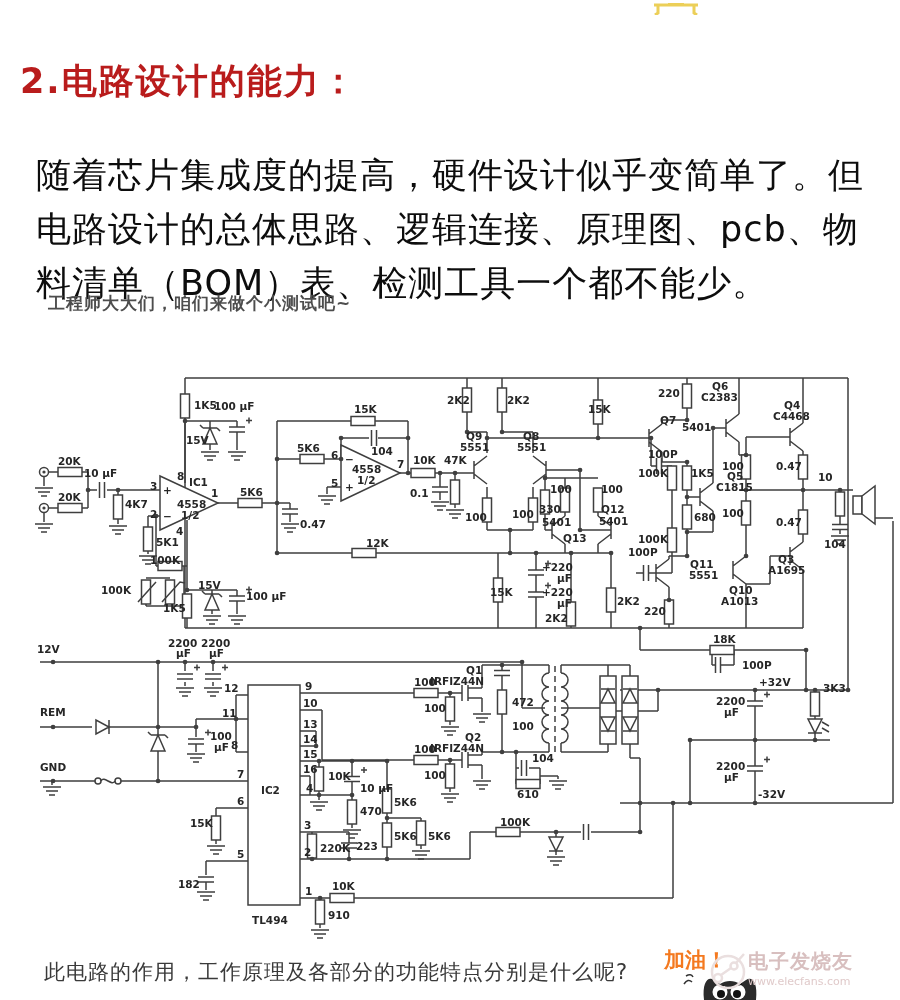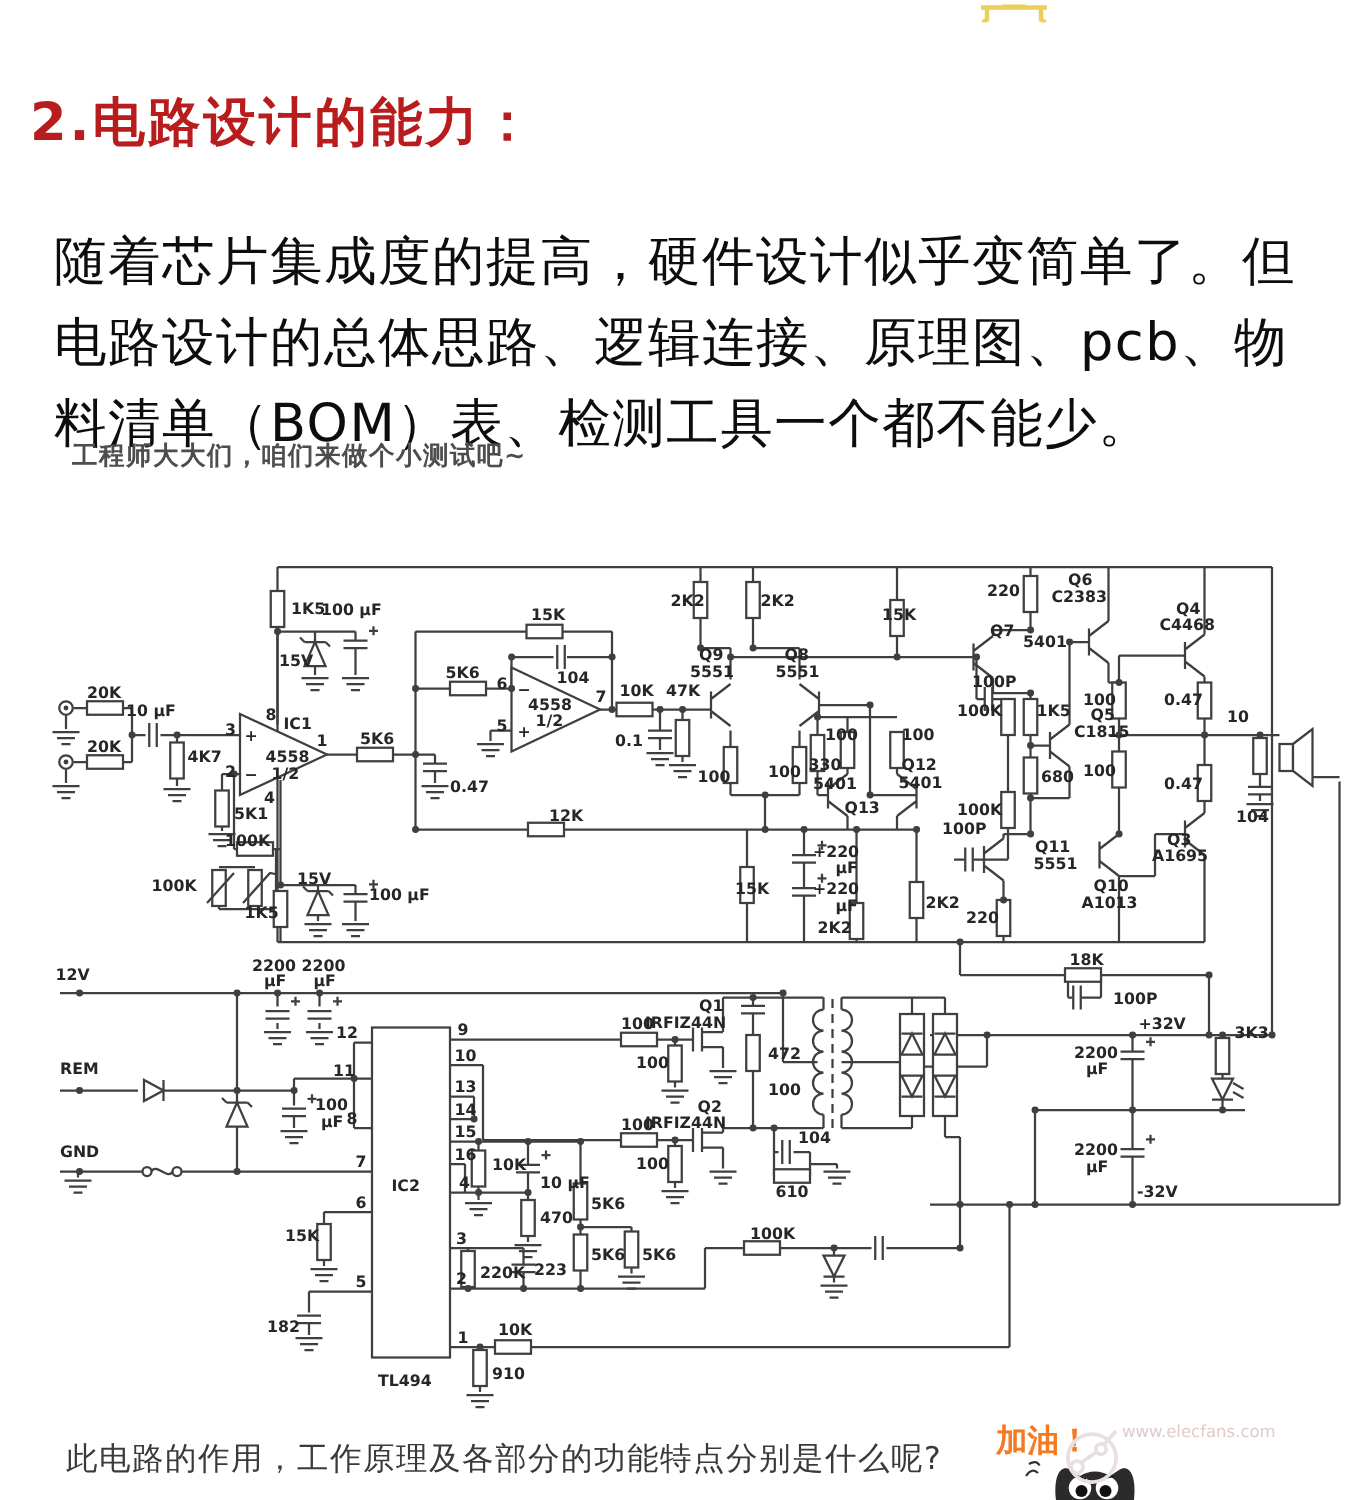--- a/index.html
+++ b/index.html
@@ -441,14 +441,15 @@
   <div class="wm-logo">
     <svg width="44" height="44" viewBox="0 0 44 44">
       <g stroke="#eadfdf" stroke-width="2.5" fill="none">
         <circle cx="22" cy="22" r="16"></circle>
         <circle cx="12" cy="28" r="4" fill="#ffffff"></circle>
         <circle cx="28" cy="16" r="3.5" fill="#ffffff"></circle>
         <path d="M15,25 L25,18 M30,13 L38,4"></path>
       </g>
     </svg>
   </div>
+  <div class="brand">电子发烧友</div>
   <div class="url">www.elecfans.com</div>
 </div>
 
 </body></html>

